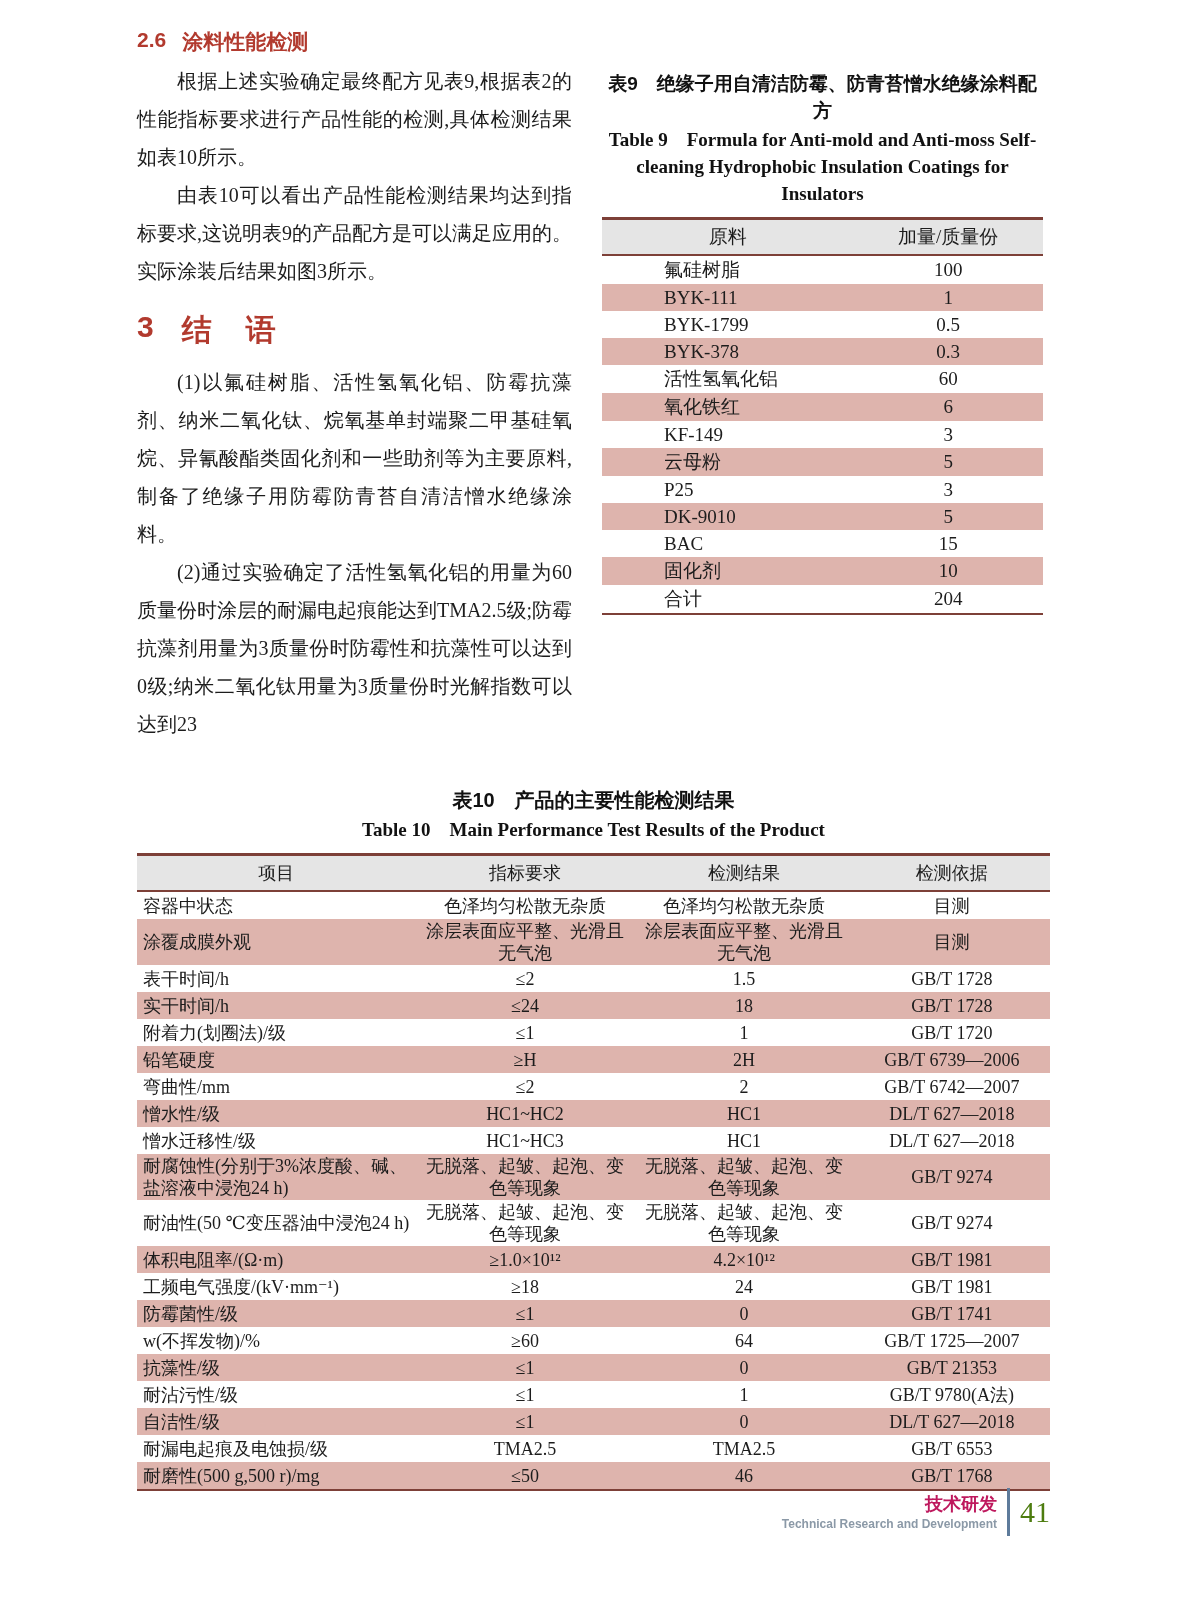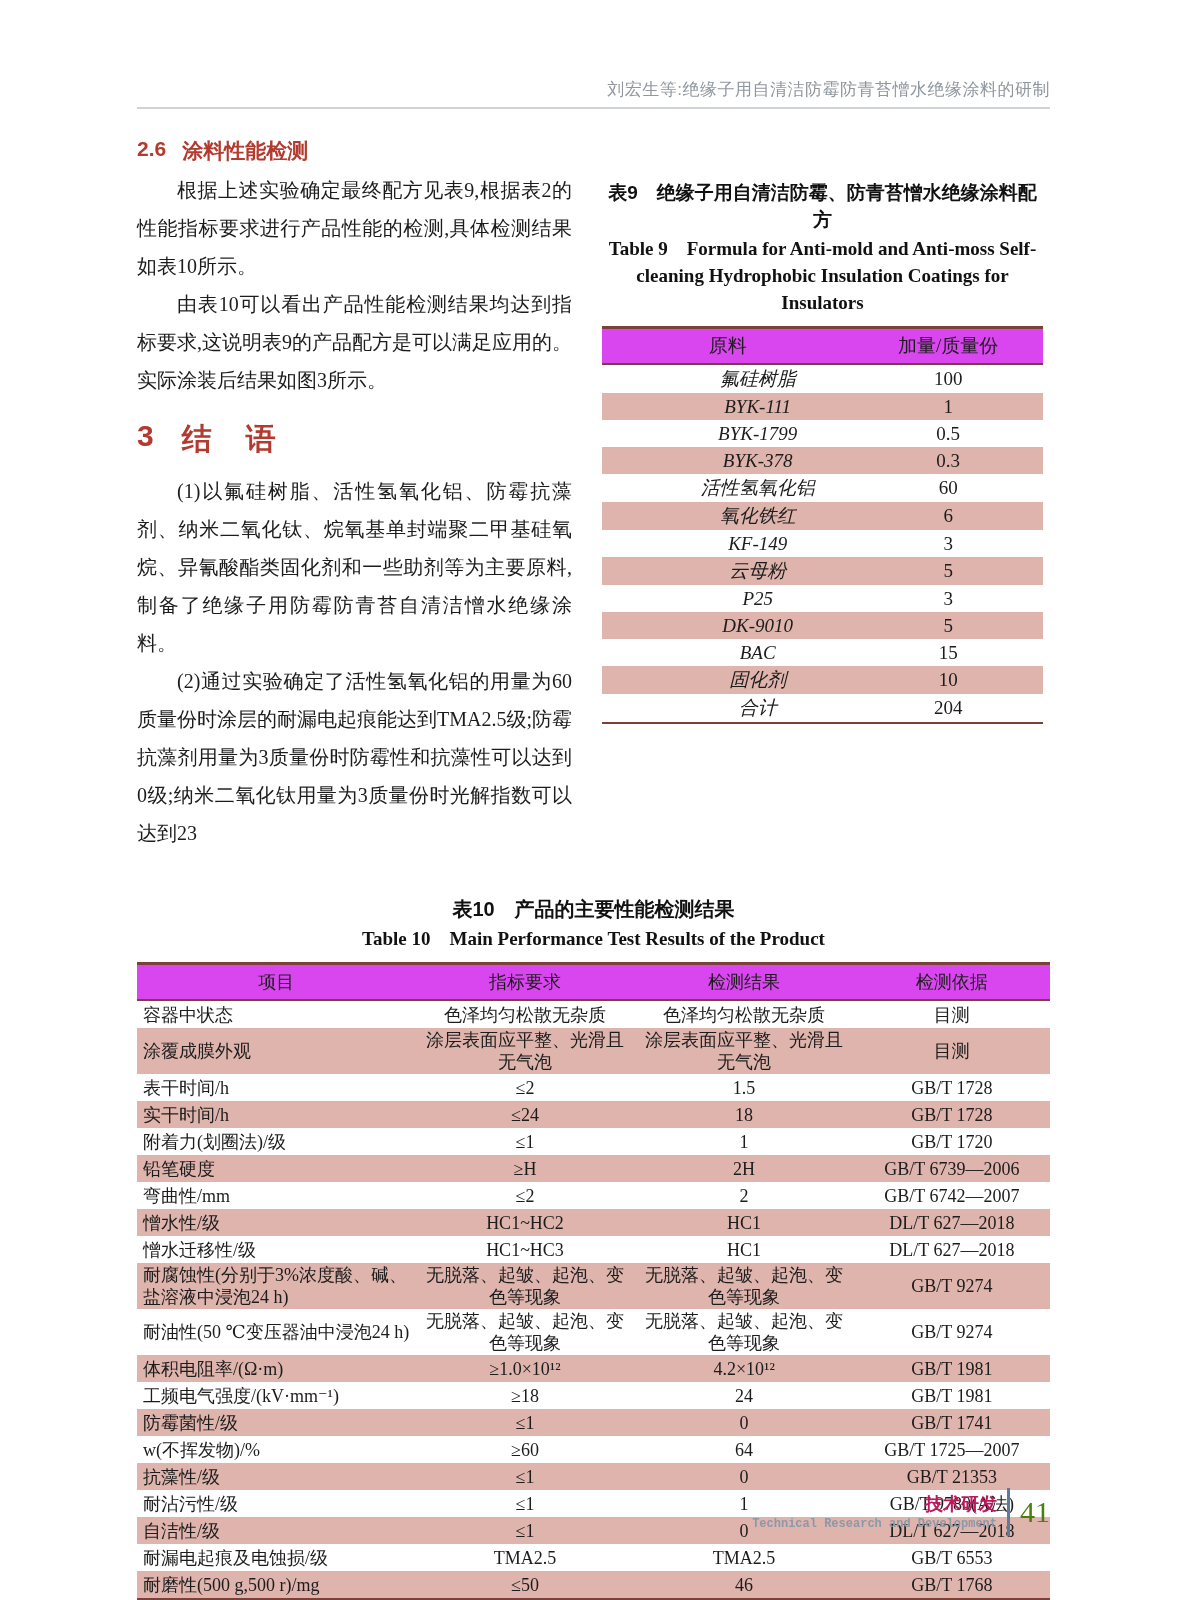--- a/index.html
+++ b/index.html
@@ -41,64 +41,61 @@
   }
   .t-caption-en{
     text-align:center;font-family:"Liberation Serif","DejaVu Serif",serif;
     font-weight:bold;font-size:19px;line-height:27px;margin:0 0 10px 0;color:#111;
   }
   table.datatable{
     width:100%;border-collapse:collapse;
     border-top:3px solid #7d4038;border-bottom:2px solid #7d4038;
   }
   table.datatable thead th{
-    background:#d946ef;font-weight:normal;border-bottom:2px solid #7d4038;
+    background:#e5e5e5;font-weight:normal;border-bottom:2px solid #7d4038;
     text-align:center;padding:4px 2px;
   }
   table.datatable tbody tr:nth-child(even){background:#deb4ad;}
   table.t9{font-size:19px;}
   table.t9 thead th{height:24px;}
   table.t9 td{height:25px;padding:1px 2px;text-align:center;}
-  table.t9 td:first-child{text-align:center;padding-left:62px;font-style:italic;}
+  table.t9 td:first-child{text-align:left;padding-left:62px;}
 
   
   .table10-block{margin-top:44px;}
   table.t10{font-size:18px;}
   table.t10 thead th{height:26px;}
   table.t10 td{
     height:25px;padding:1px 4px;text-align:center;line-height:22px;
   }
   table.t10 td:first-child{text-align:left;padding-left:6px;}
 
   
   .page-footer{
     position:absolute;top:1488px;right:137px;display:flex;align-items:center;gap:10px;
   }
   .footer-text{text-align:right;}
   .footer-cn{
     font-family:"Liberation Sans","DejaVu Sans",sans-serif;font-weight:bold;
     font-size:18px;color:#be185d;line-height:24px;
   }
   .footer-en{
-    font-family:Liberation Mono, monospace;font-weight:bold;
+    font-family:Liberation Sans, sans-serif;font-weight:bold;
     font-size:12px;color:#8b99a7;line-height:16px;
   }
   .footer-bar{width:3px;height:48px;background:#5e7b9b;}
   .footer-num{
     font-family:"Liberation Serif","DejaVu Serif",serif;font-size:30px;color:#4d7c0f;
   }
 </style>
 </head>
 <body>
 
 <div class="content">
 
-  <div class="page-header">
-    <span>刘宏生等:绝缘子用自清洁防霉防青苔憎水绝缘涂料的研制</span>
-  </div>
 
   <div class="columns">
 
     <div class="col-left">
       <h2 class="sec-sub">
         <span>2.6</span>
         <span>涂料性能检测</span>
       </h2>
       <p class="body">根据上述实验确定最终配方见表9,根据表2的性能指标要求进行产品性能的检测,具体检测结果如表10所示。</p>
       <p class="body">由表10可以看出产品性能检测结果均达到指标要求,这说明表9的产品配方是可以满足应用的。实际涂装后结果如图3所示。</p>

